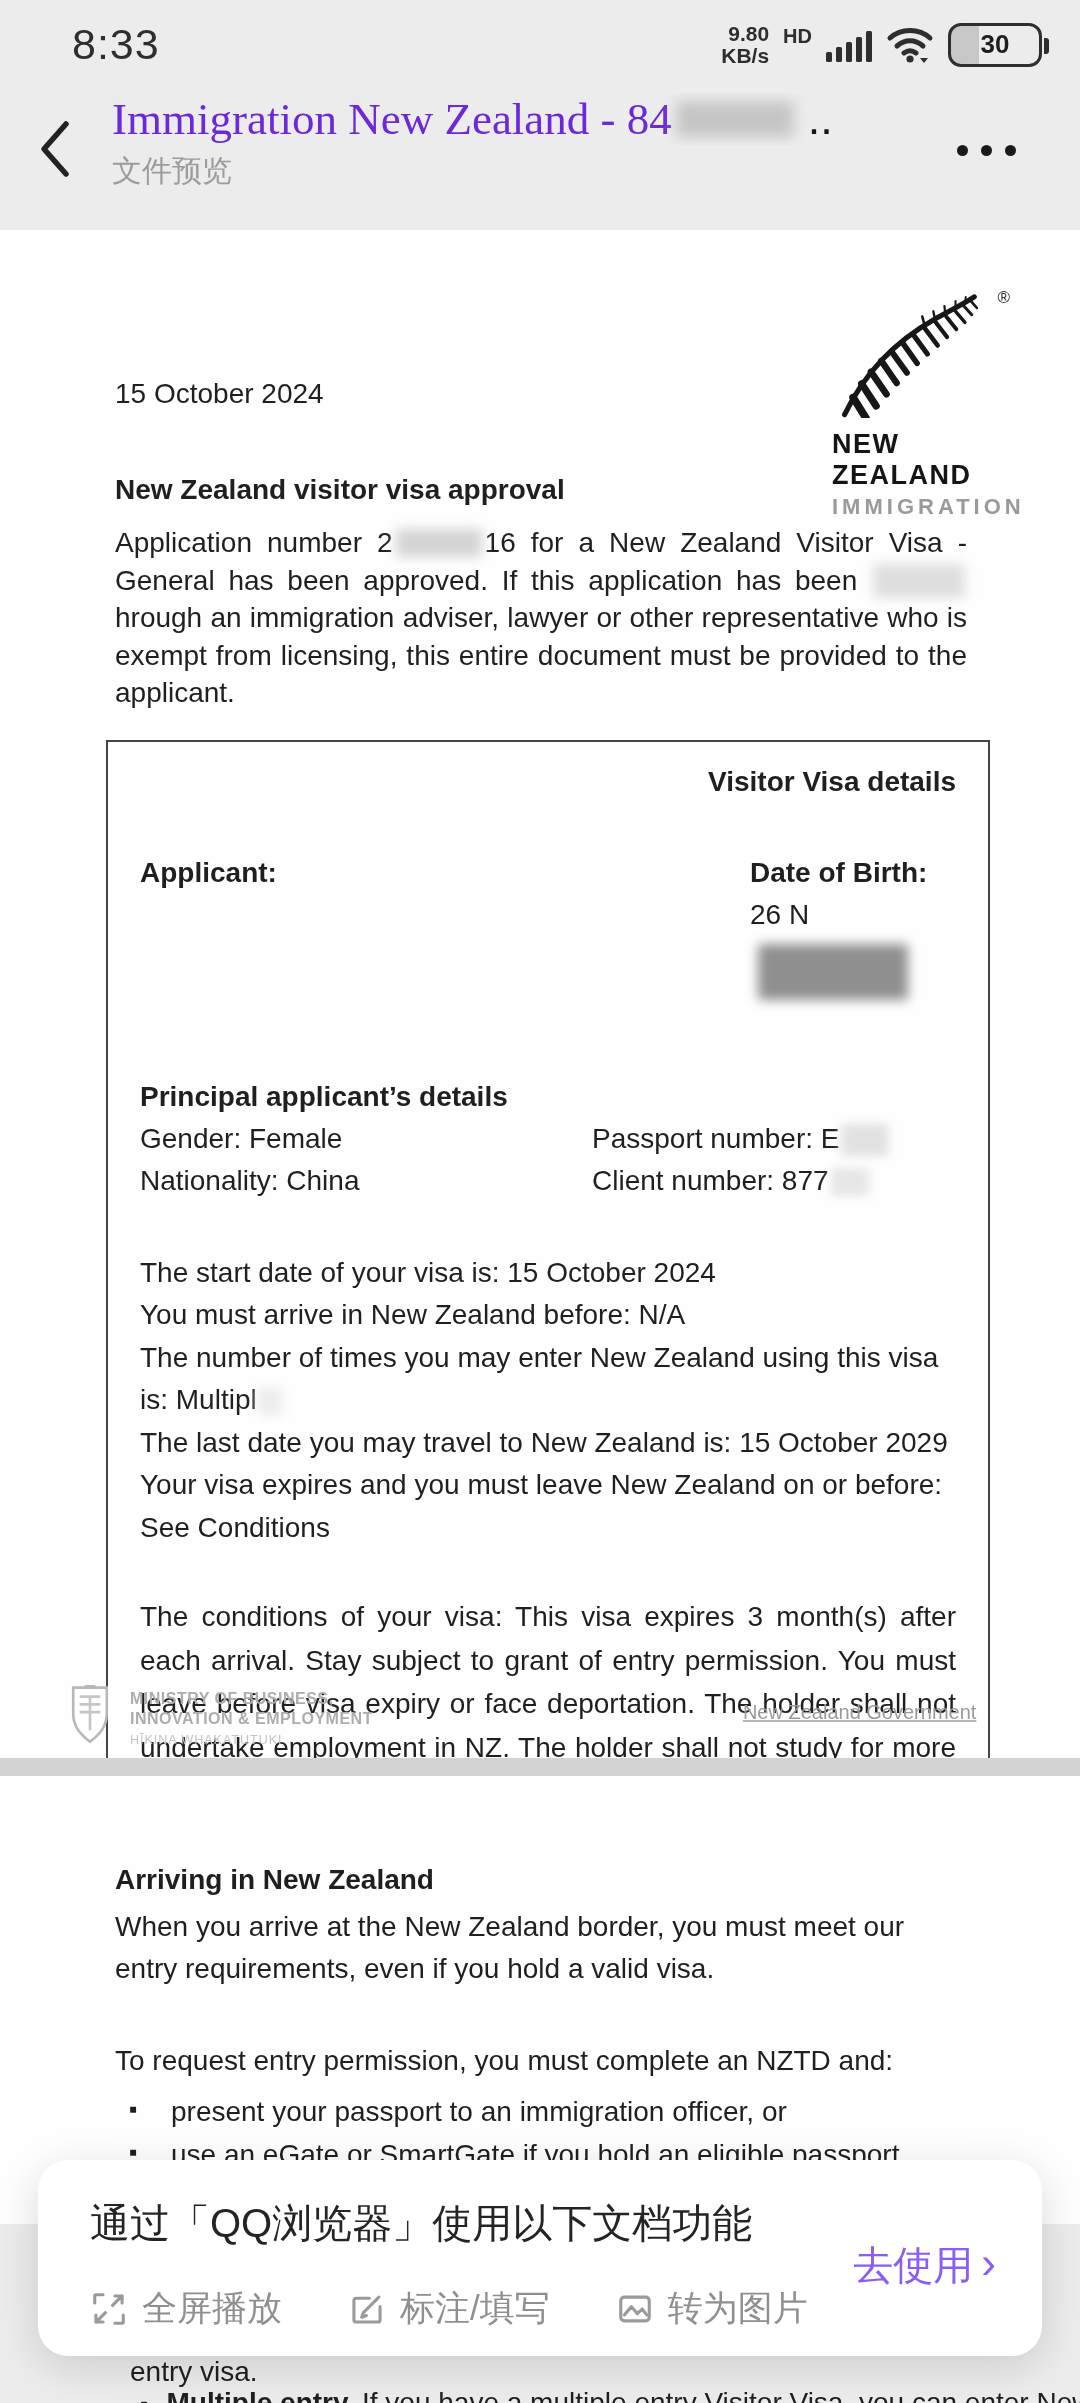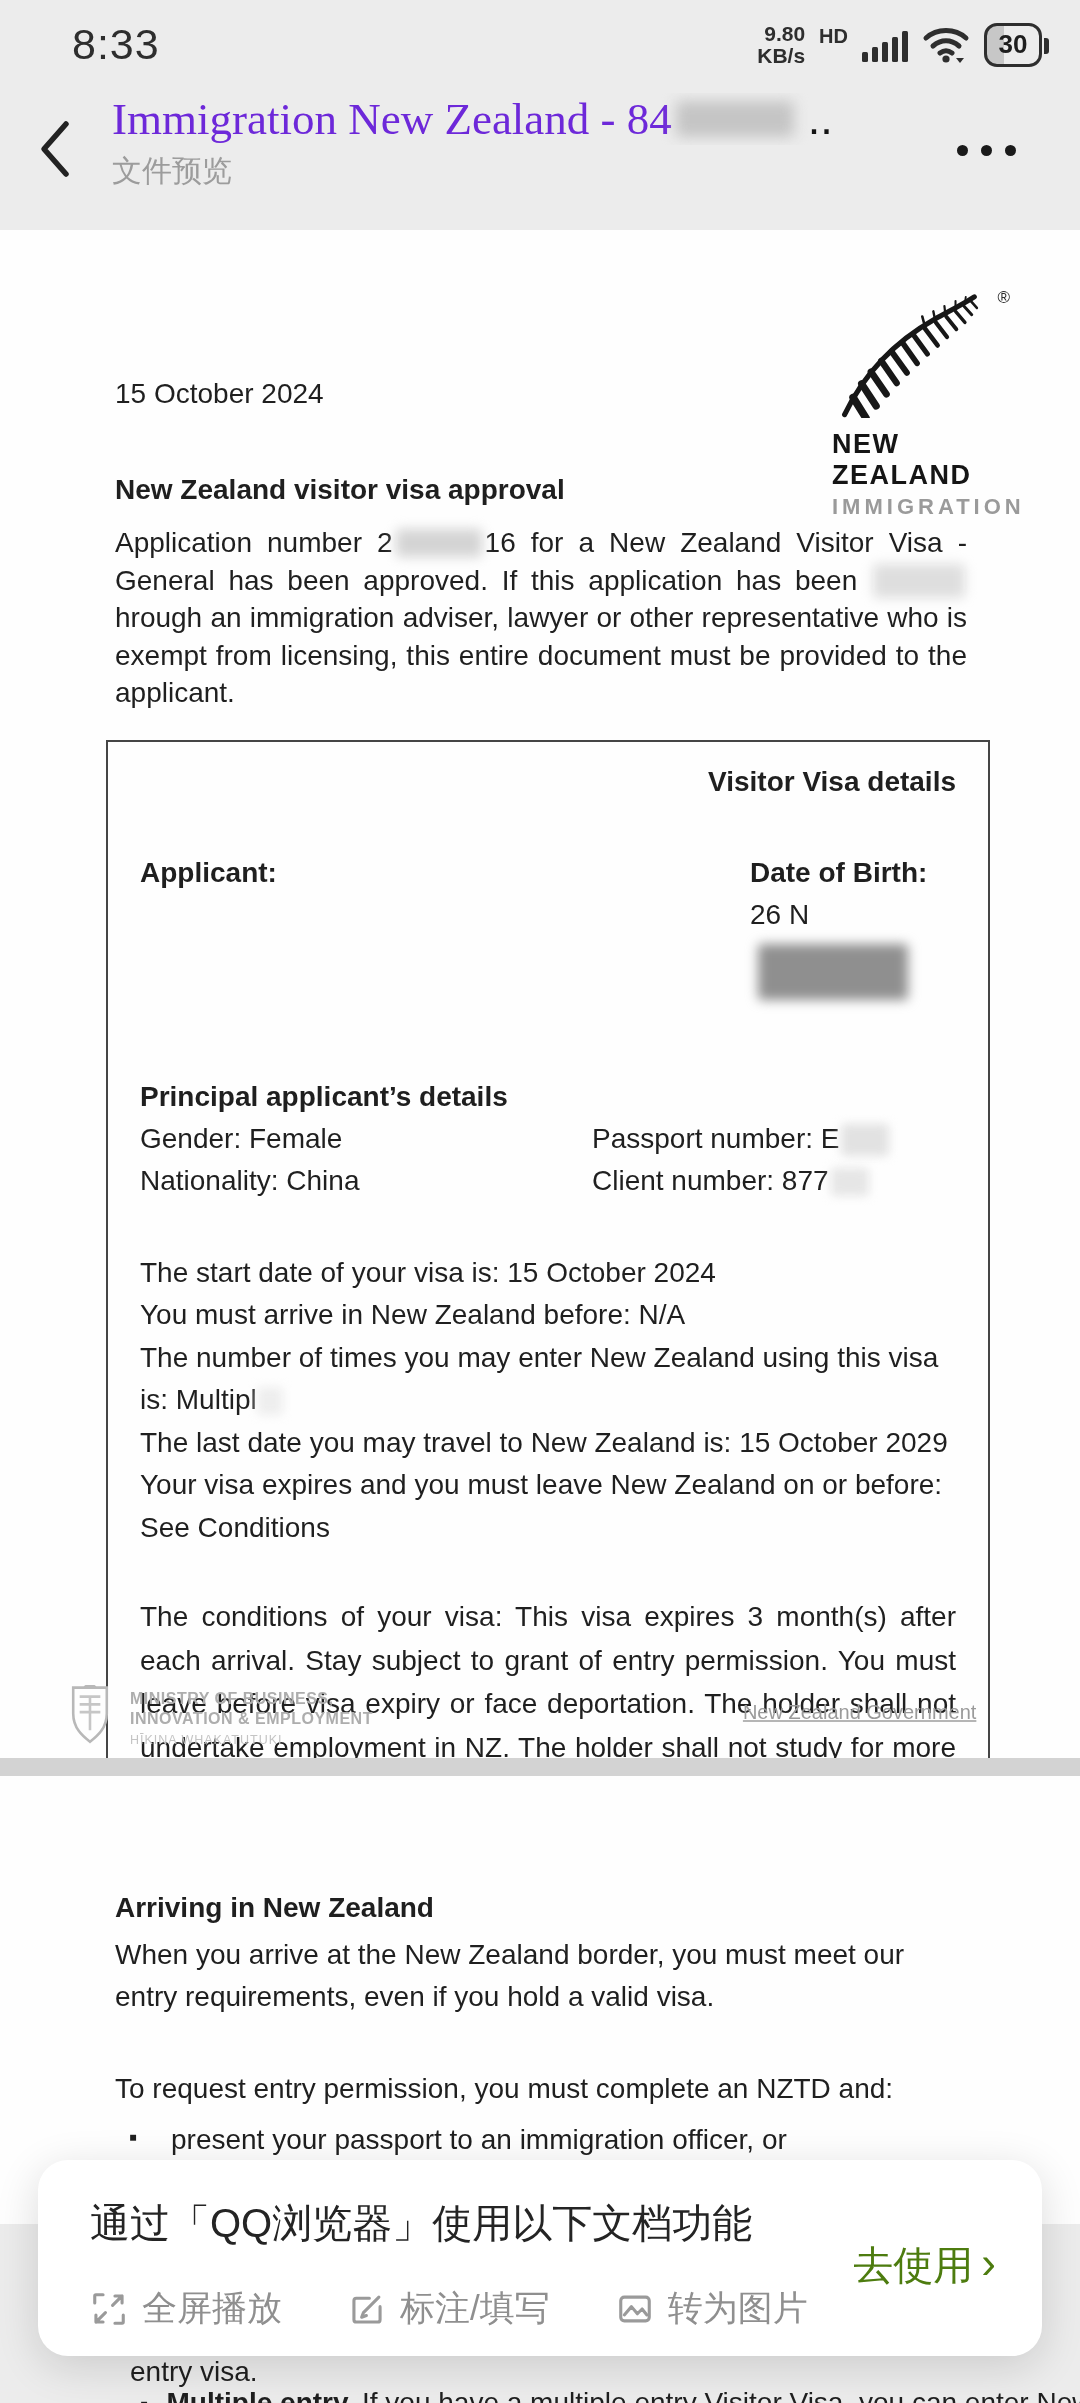--- a/index.html
+++ b/index.html
@@ -15,21 +15,21 @@
     height:75px; display:flex; align-items:center;
     padding:14px 38px 0 72px; background:#ececec;
   }
   .sb-time { font-size:43px; font-weight:500; color:#2e2e2e; letter-spacing:1px; }
   .sb-right { margin-left:auto; display:flex; align-items:center; gap:14px; }
   .sb-speed { text-align:right; font-size:21px; font-weight:700; color:#2e2e2e; line-height:1.02; }
   .sb-hd { font-size:20px; font-weight:700; color:#2e2e2e; align-self:flex-start; margin-top:2px; }
   .sb-signal { display:flex; align-items:flex-end; gap:4px; height:34px; }
   .sb-signal i { display:block; width:6px; background:#2e2e2e; border-radius:1.5px; }
   .sb-battery {
-    position:relative; width:58px; height:44px; border:3.5px solid #2e2e2e; border-radius:13px;
+    position:relative; width:94px; height:44px; border:3.5px solid #2e2e2e; border-radius:13px;
     display:flex; align-items:center; justify-content:center;
     font-size:26px; font-weight:600; color:#1e1e1e;
     background:linear-gradient(to right,#c7c7c7 32%,#ececec 32%);
   }
   .sb-battery::after {
     content:""; position:absolute; right:-10px; top:12px; width:5px; height:16px;
     background:#2e2e2e; border-radius:0 3px 3px 0;
   }
 
   
@@ -53,21 +53,21 @@
   .redact-lodged  { width:92px;  height:34px; background:#dedede; filter:blur(6px); vertical-align:-8px; margin:0 2px; }
   .redact-name    { width:70px;  height:26px; background:#f0f0f0; filter:blur(7px); vertical-align:-4px; margin-left:6px; }
   .redact-dob     { width:150px; height:56px; background:#8f8f8f; filter:blur(6px); vertical-align:-34px; margin-left:8px; }
   .redact-passport{ width:48px;  height:32px; background:#e2e2e2; filter:blur(5px); vertical-align:-8px; margin-left:2px; }
   .redact-client  { width:38px;  height:28px; background:#e6e6e6; filter:blur(5px); vertical-align:-6px; margin-left:2px; }
   .redact-entries { width:26px;  height:28px; background:#eeeeee; filter:blur(5px); vertical-align:-6px; }
 
   
   .page1 { position:relative; height:1528px; background:#fefefe; overflow:hidden; }
   .page-sep { height:18px; background:#d3d3d3; }
-  .page2 { position:relative; height:448px; background:#fefefe; overflow:hidden; padding:116px 115px 0; }
+  .page2 { position:relative; height:448px; background:#fefefe; overflow:hidden; padding:88px 115px 0; }
 
   .doc-text { font-size:28px; color:#1f1f1f; }
   .doc-bold { font-weight:700; }
 
   .doc-date { padding:148px 0 0 115px; font-size:28px; }
 
   .nz-logo { position:absolute; top:60px; right:76px; width:172px; text-align:left; }
   .nz-logo .tm { position:absolute; top:-2px; right:-6px; font-size:17px; color:#2a2a2a; }
   .nz-logo-name { font-size:27px; font-weight:700; letter-spacing:1.5px; color:#151515; margin-top:4px; }
   .nz-logo-dept { font-size:22px; font-weight:700; letter-spacing:4px; color:#9a9a9a; margin-top:3px; }
@@ -112,21 +112,21 @@
 
   
   .bottom-sheet {
     position:absolute; left:38px; right:38px; top:2160px; height:196px; z-index:10;
     background:#ffffff; border-radius:30px; box-shadow:0 10px 44px rgba(0,0,0,0.14);
     padding:36px 44px 0 52px;
   }
   .sheet-title { font-size:40px; color:#242424; font-weight:500; }
   .sheet-cta {
     position:absolute; right:46px; top:78px; display:flex; align-items:center; gap:8px;
-    font-size:40px; color:#4d7c0f; cursor:pointer;
+    font-size:40px; color:#8b5cf6; cursor:pointer;
   }
   .sheet-cta .chev { font-size:44px; line-height:1; transform:translateY(-3px); }
   .sheet-actions { display:flex; gap:66px; margin-top:34px; }
   .sheet-action { display:flex; align-items:center; gap:14px; cursor:pointer; }
   .sheet-action .label { font-size:35px; color:#8f8f8f; }
 </style>
 </head>
 <body>
 
 <div class="screen">

